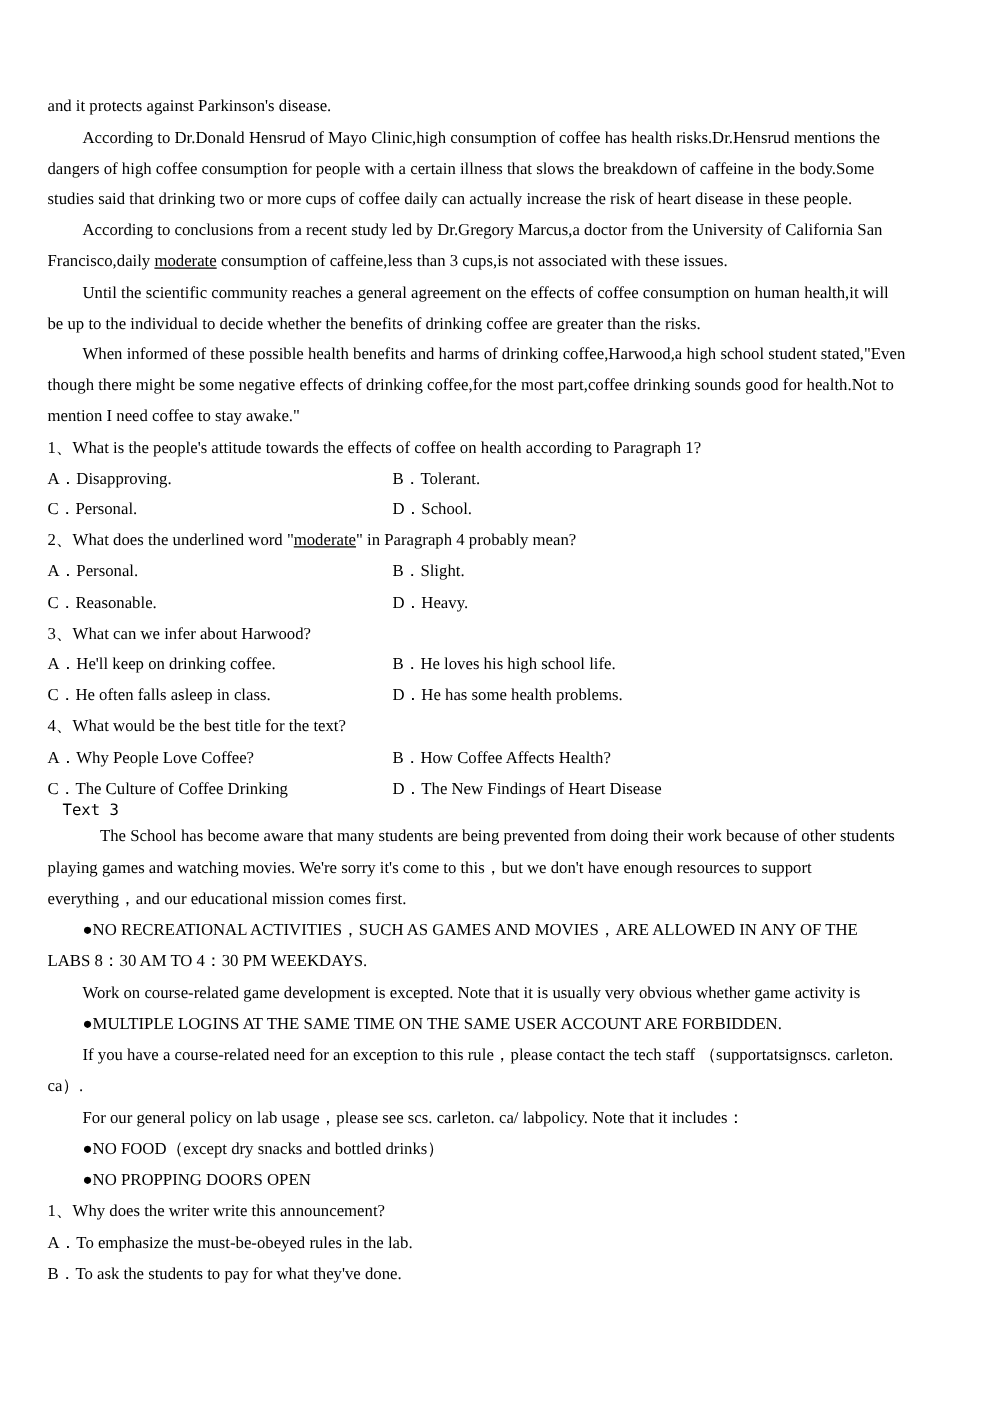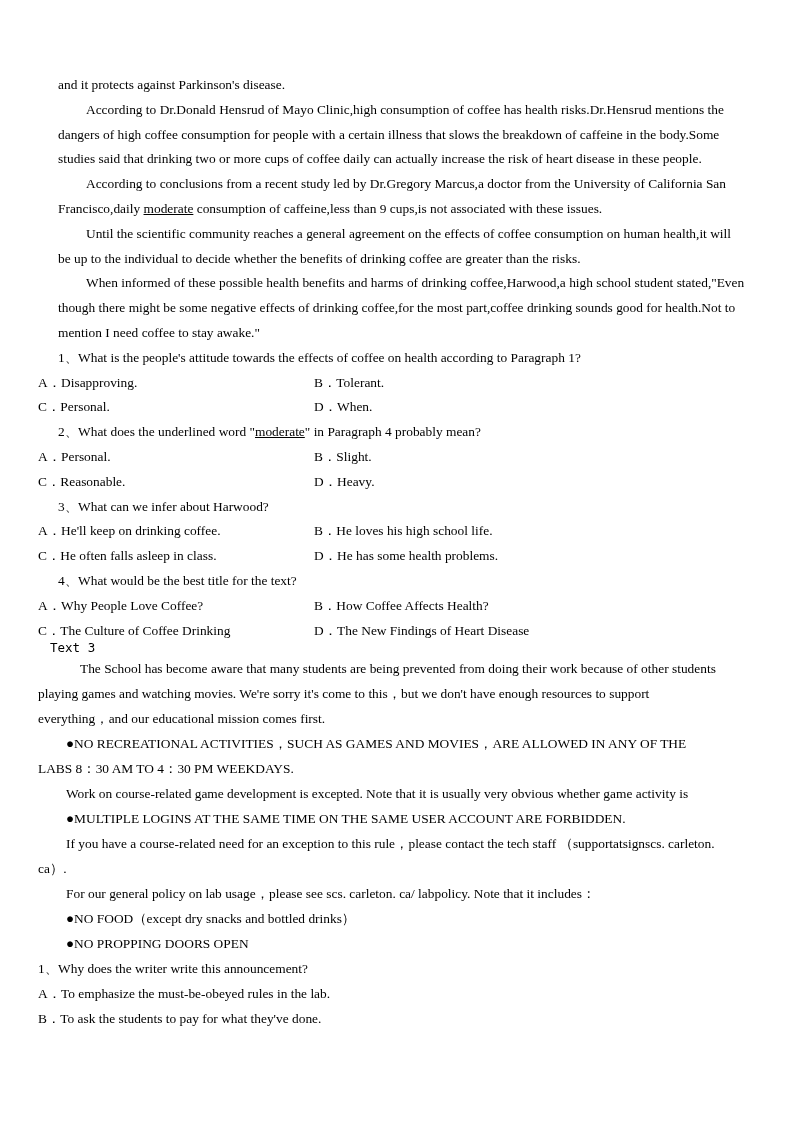--- a/index.html
+++ b/index.html
@@ -1,19 +1,19 @@
 <!DOCTYPE html>
 <html><head>
 <meta charset="utf-8">
 <style>
   html, body { margin: 0; padding: 0; background: #ffffff; }
   body { width: 794px; height: 1123px; position: relative; overflow: hidden;
          font-family: "Liberation Serif", serif; color: #000; font-size: 13.4px; }
   .page { position: absolute; left: 38px; top: 73px; width: 722px; }
-  .line { height: 24.8px; line-height: 24.8px; white-space: nowrap; margin-left: 20px; }
+  .line { height: 24.8px; line-height: 24.8px; white-space: nowrap; }
   .indent { padding-left: 28px; }
   .u { text-decoration: underline; }
   .opts { display: flex; height: 24.8px; line-height: 24.8px; white-space: nowrap; align-items: center; }
   .opt-l { width: 276px; }
   .opt-r { flex: 1; }
   .title3 { font-family: "DejaVu Sans Mono", monospace; font-size: 12.5px;
             height: 16px; line-height: 16px; margin-top: -3px; padding-left: 12px; }
   .indent2 { padding-left: 42px; }
   .t3 { height: 25px; line-height: 25px; white-space: nowrap; }
 </style>
@@ -21,37 +21,37 @@
 <body>
 
 <div class="page">
 
   <div>
     <div class="line">and it protects against Parkinson's disease.</div>
     <div class="line indent">According to Dr.Donald Hensrud of Mayo Clinic,high consumption of coffee has health risks.Dr.Hensrud mentions the</div>
     <div class="line">dangers of high coffee consumption for people with a certain illness that slows the breakdown of caffeine in the body.Some</div>
     <div class="line">studies said that drinking two or more cups of coffee daily can actually increase the risk of heart disease in these people.</div>
     <div class="line indent">According to conclusions from a recent study led by Dr.Gregory Marcus,a doctor from the University of California San</div>
-    <div class="line"><span>Francisco,daily </span><span class="u">moderate</span><span> consumption of caffeine,less than 9 cups,is not associated with these issues.</span></div>
+    <div class="line"><span>Francisco,daily </span><span class="u">moderate</span><span> consumption of caffeine,less than 3 cups,is not associated with these issues.</span></div>
     <div class="line indent">Until the scientific community reaches a general agreement on the effects of coffee consumption on human health,it will</div>
     <div class="line">be up to the individual to decide whether the benefits of drinking coffee are greater than the risks.</div>
     <div class="line indent">When informed of these possible health benefits and harms of drinking coffee,Harwood,a high school student stated,"Even</div>
     <div class="line">though there might be some negative effects of drinking coffee,for the most part,coffee drinking sounds good for health.Not to</div>
     <div class="line">mention I need coffee to stay awake."</div>
   </div>
 
   <div>
     <div class="line">1、What is the people's attitude towards the effects of coffee on health according to Paragraph 1?</div>
     <div class="opts">
       <span class="opt-l">A．Disapproving.</span>
       <span class="opt-r">B．Tolerant.</span>
     </div>
     <div class="opts">
       <span class="opt-l">C．Personal.</span>
-      <span class="opt-r">D．When.</span>
+      <span class="opt-r">D．School.</span>
     </div>
 
     <div class="line"><span>2、What does the underlined word "</span><span class="u">moderate</span><span>" in Paragraph 4 probably mean?</span></div>
     <div class="opts">
       <span class="opt-l">A．Personal.</span>
       <span class="opt-r">B．Slight.</span>
     </div>
     <div class="opts">
       <span class="opt-l">C．Reasonable.</span>
       <span class="opt-r">D．Heavy.</span>

